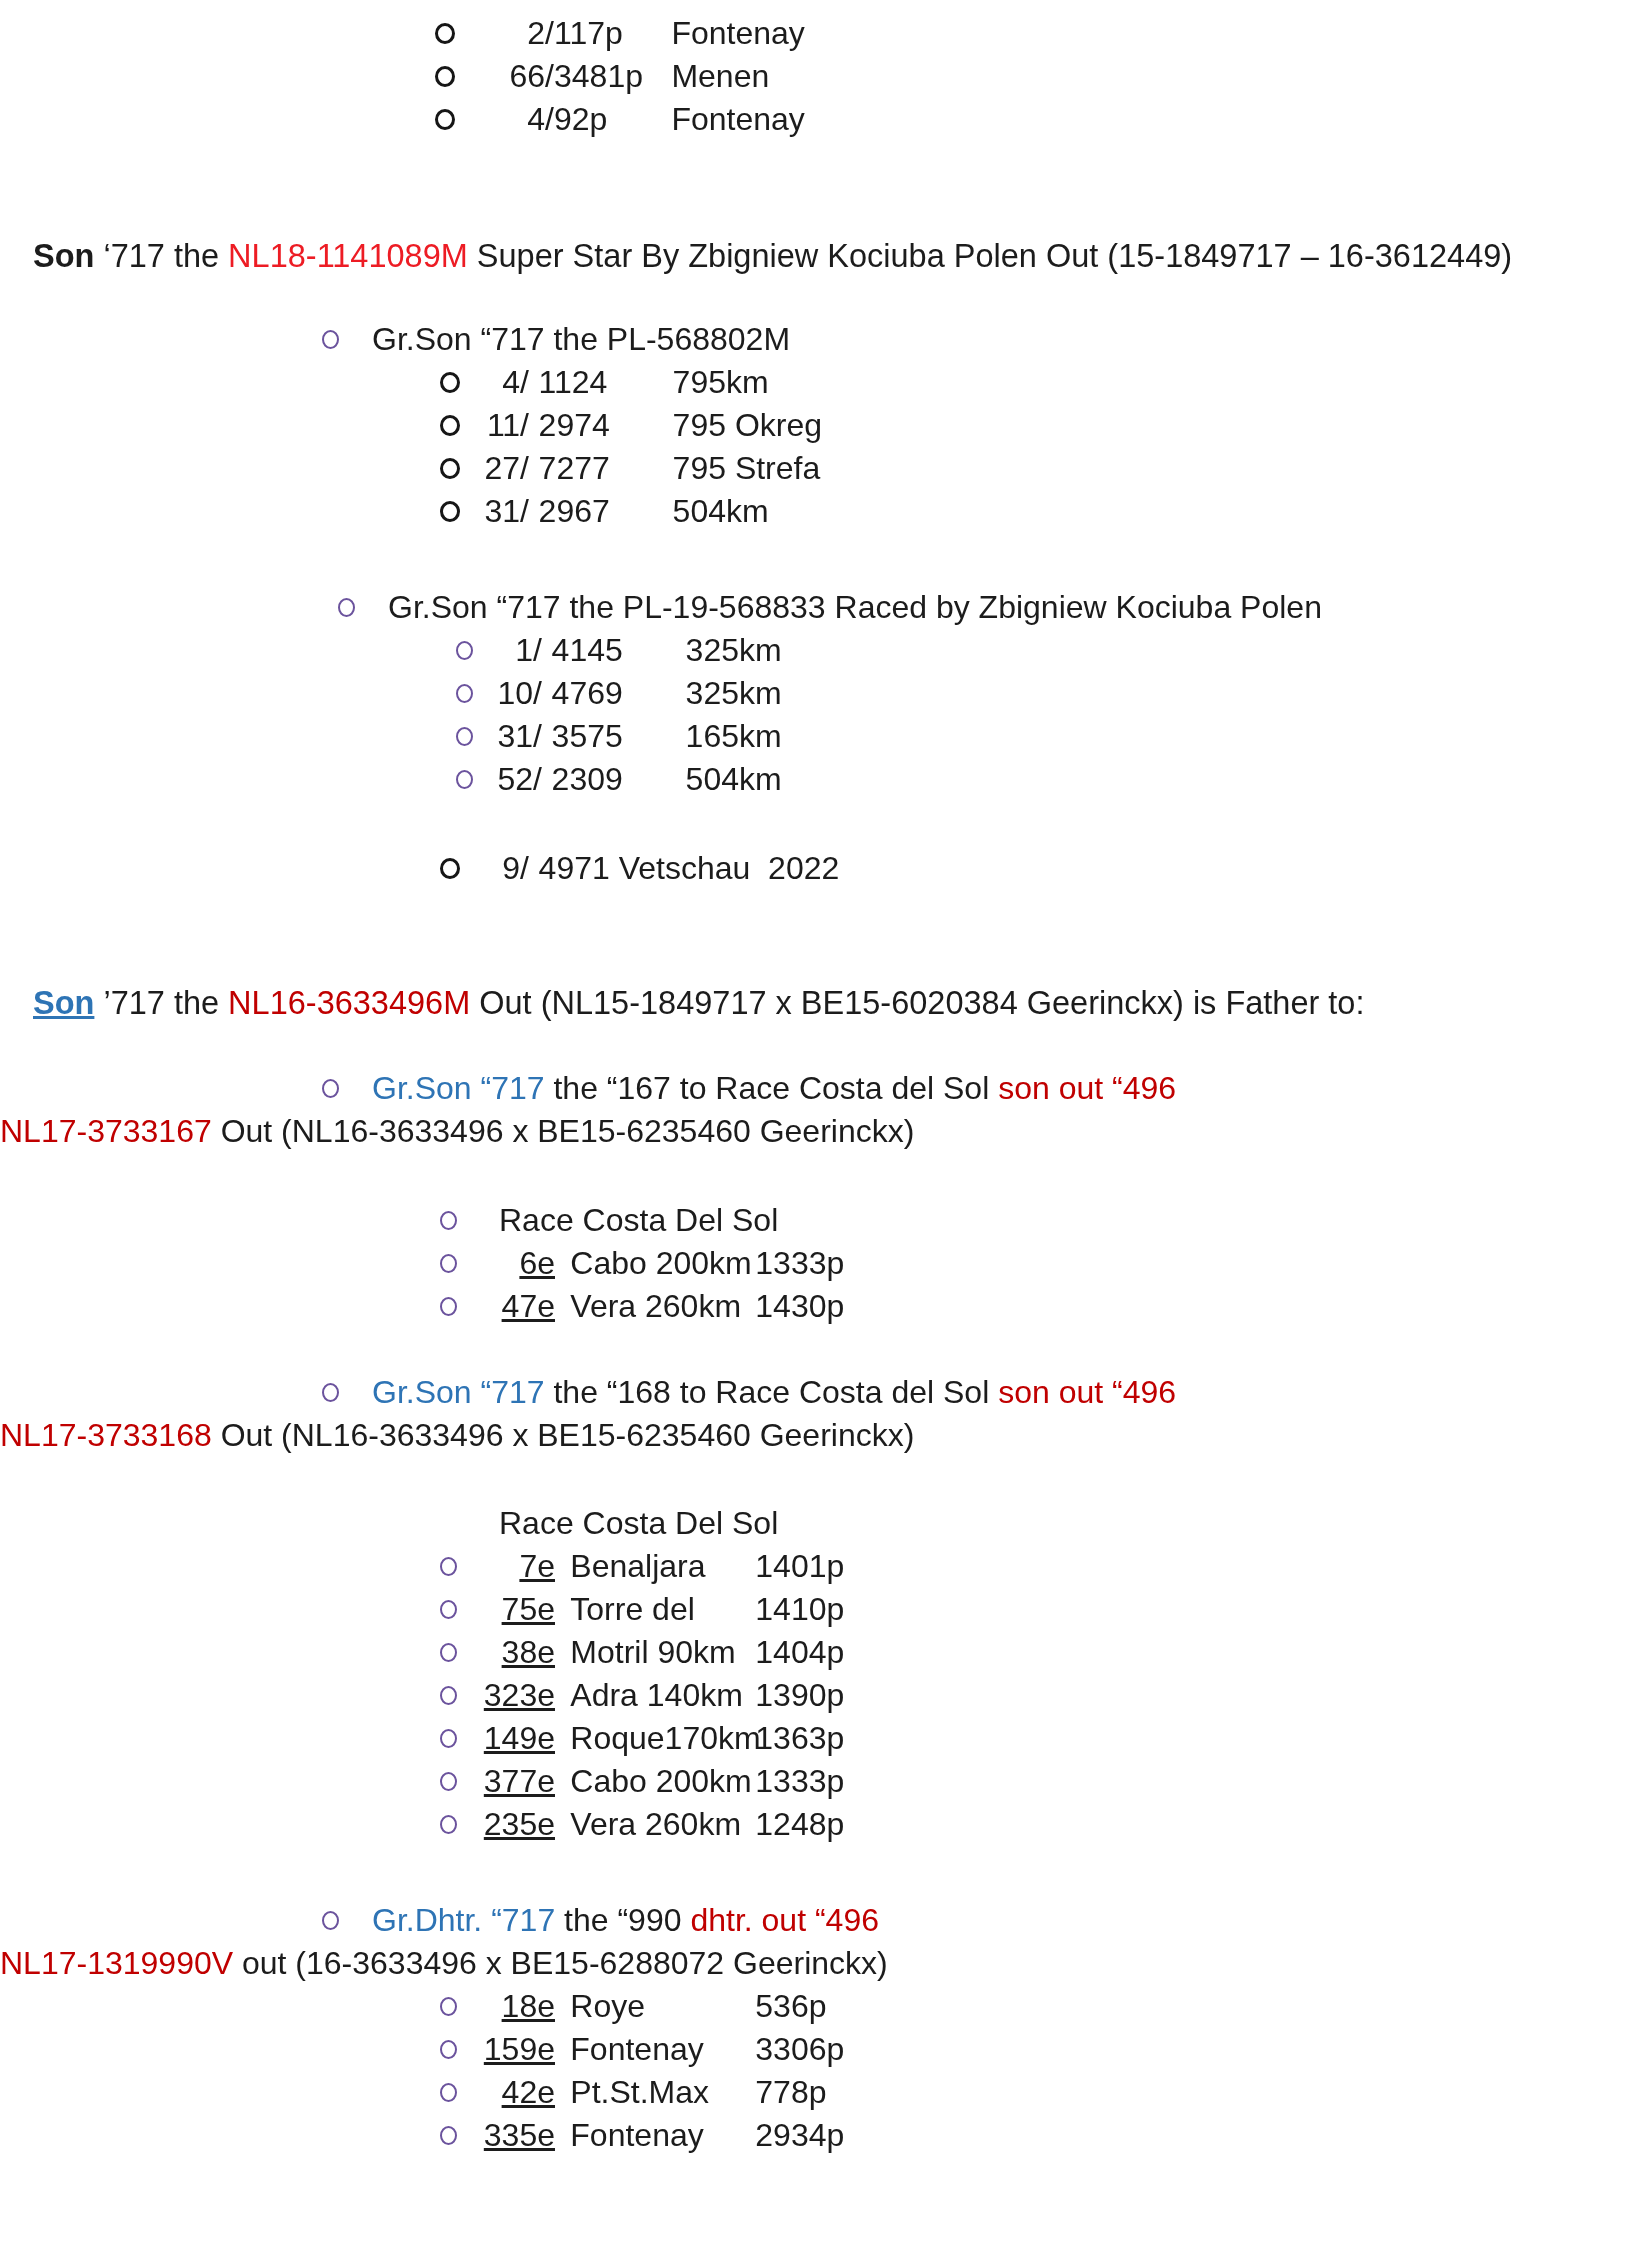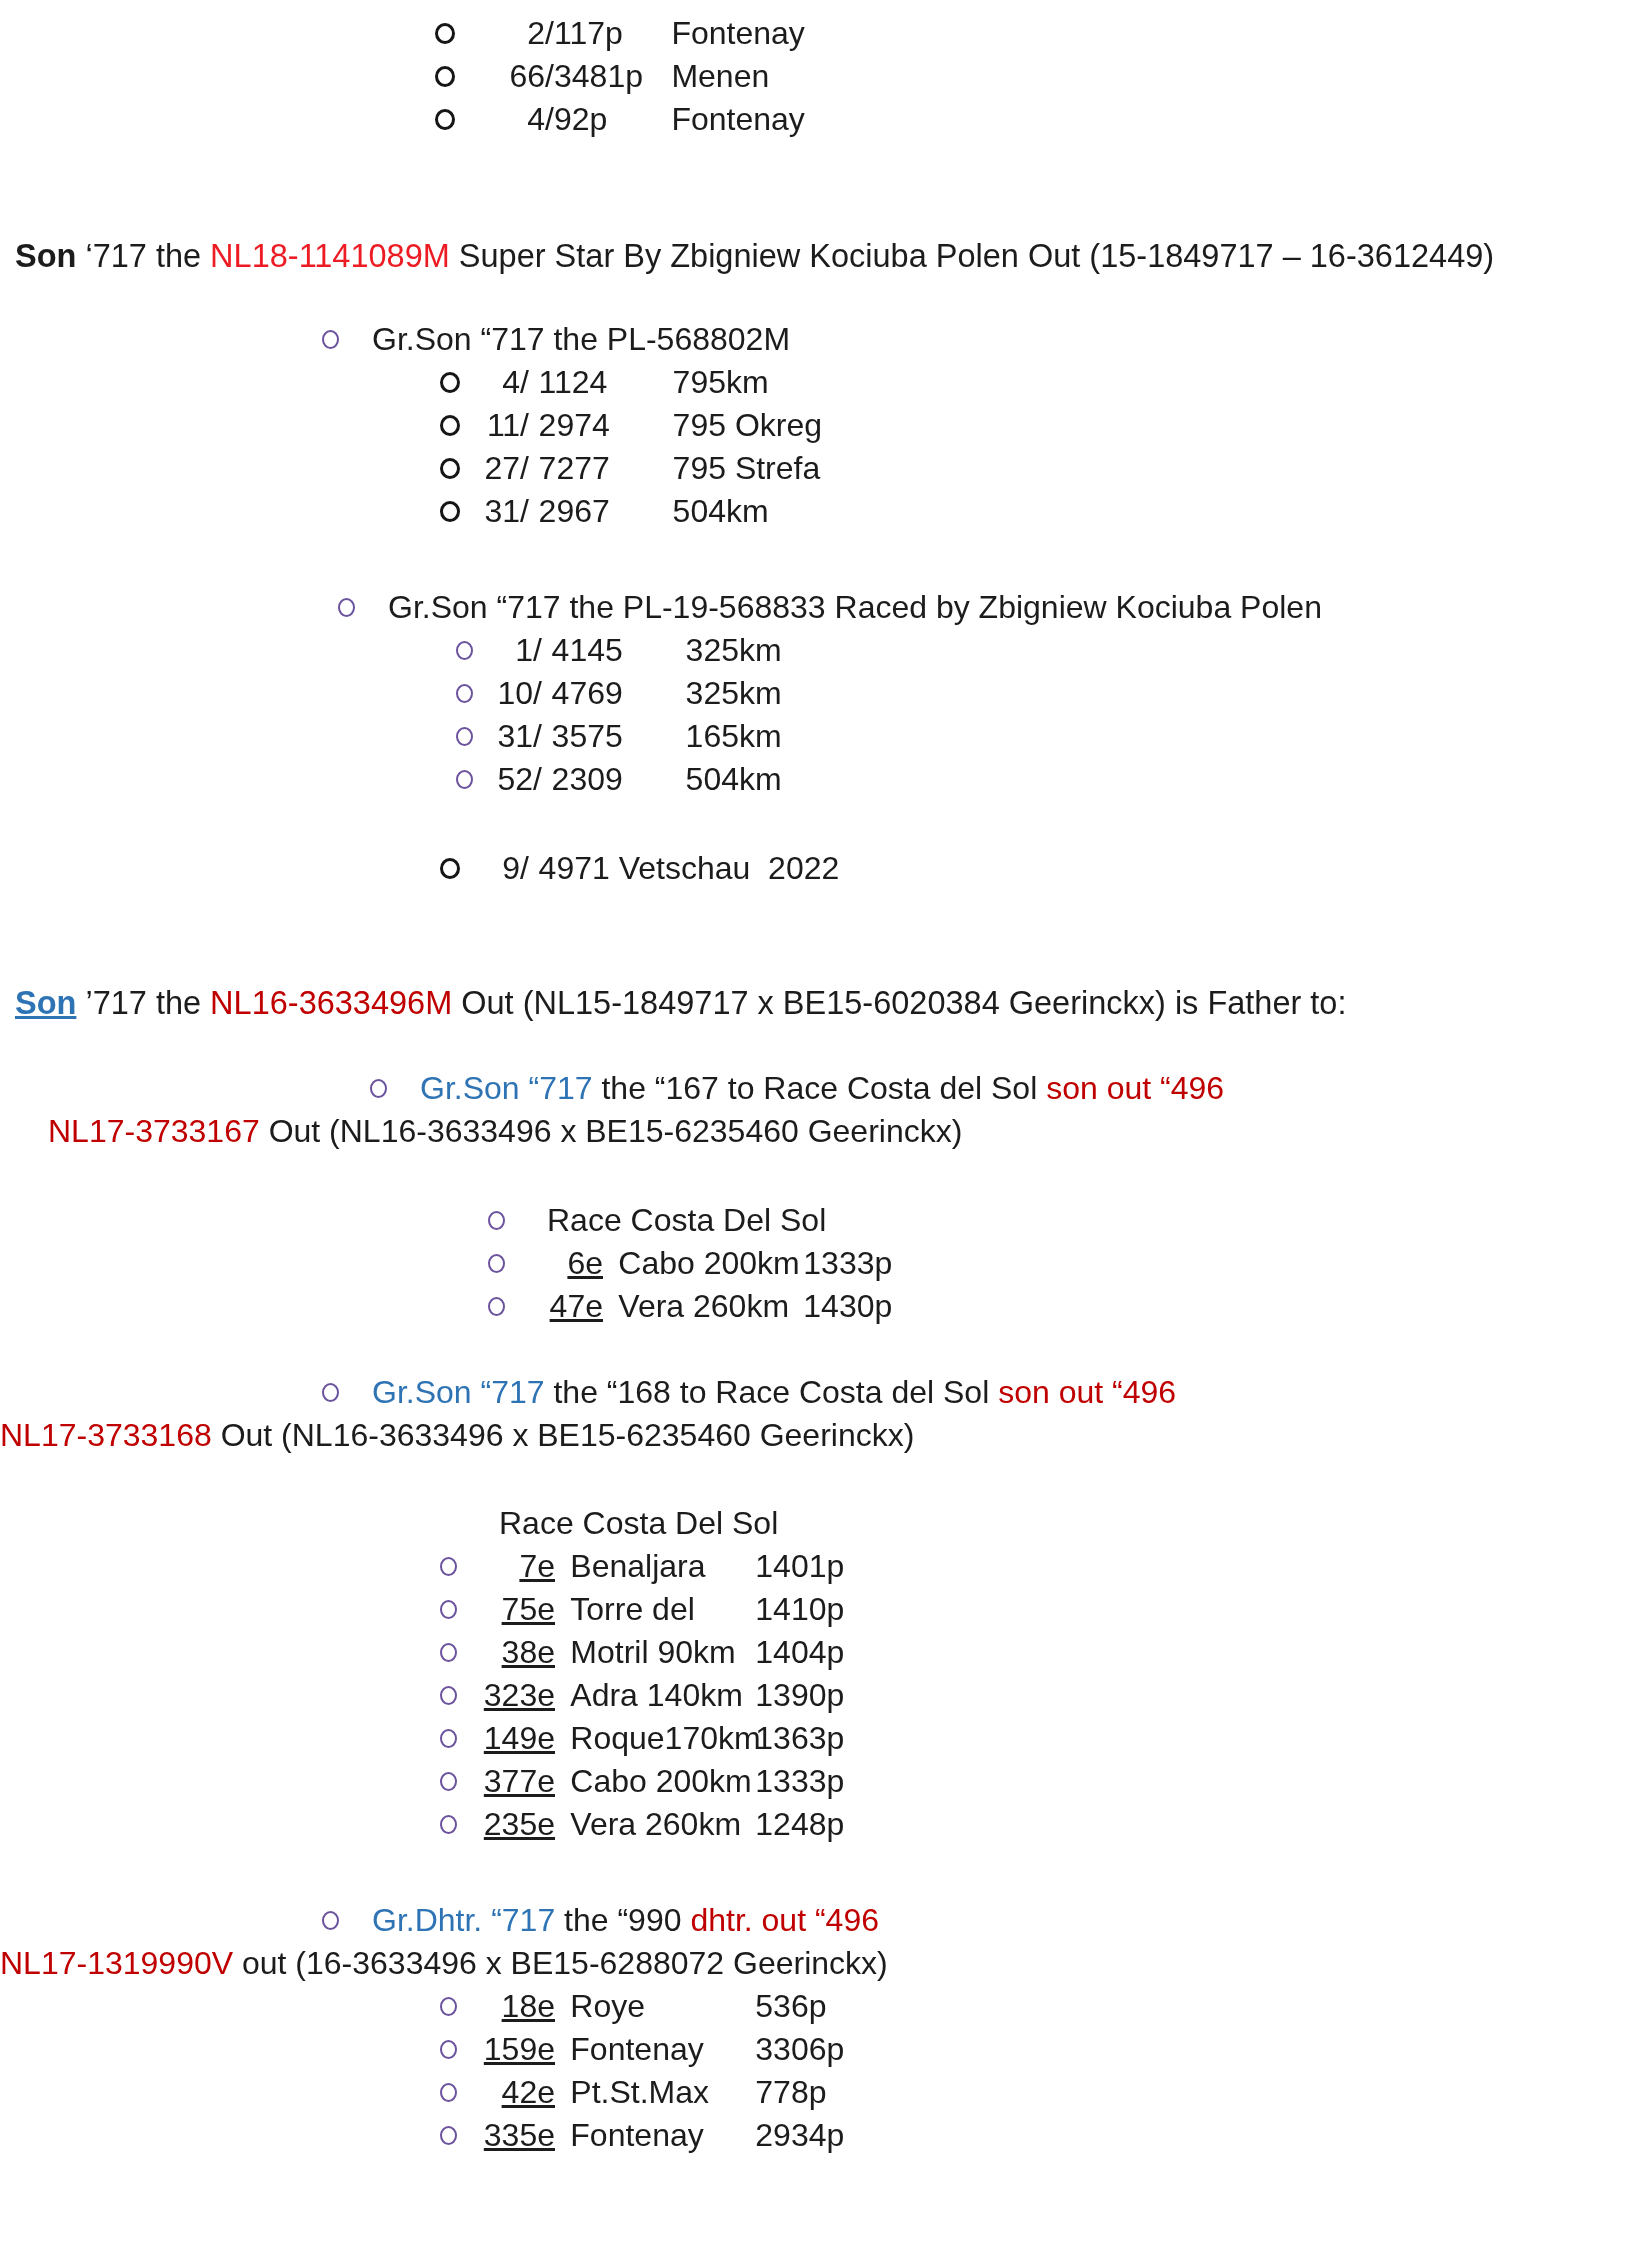--- a/index.html
+++ b/index.html
@@ -6,21 +6,21 @@
   .page{
     position:relative;
     width:1644px;height:2266px;
     background:#ffffff;
     font-family:"Liberation Sans",sans-serif;
     font-size:32px;color:#1c1c1c;
     overflow:hidden;
   }
   
   .tline{height:43px;line-height:43px;white-space:pre-wrap;}
-  .h{padding-left:15px;height:48px;line-height:48px;font-size:32.5px;}
+  .h{padding-left:33px;height:48px;line-height:48px;font-size:32.5px;}
   .l1{padding-left:322px;}
   .l2{}
   .rt2{padding-left:499px;}
   
   .row{display:flex;align-items:center;height:43px;}
   .row.top{padding-left:435px;}
   .row.km{padding-left:440px;}
   .row.e{padding-left:440px;}
   .row.rt{padding-left:440px;}
   
@@ -45,21 +45,21 @@
   .blue{color:#2E74B5;}
   .blue-u{color:#2E74B5;font-weight:700;text-decoration:underline;}
   .pre{white-space:pre;}
   
   .top-list{padding-top:11.5px;}
   .h1{margin-top:91px;}
   .sec802{margin-top:38px;}
   .sec833{margin-top:53px;padding-left:16px;}
   .sec2188{margin-top:46px;}
   .h2{margin-top:89px;}
-  .sec167-head{margin-top:40px;margin-left:48px;}
+  .sec167-head{margin-top:40px;}
   .list167{margin-top:46px;}
   .sec168-head{margin-top:43px;}
   .rt168{margin-top:45px;}
   .sec990-head{margin-top:53px;}
 </style>
 </head>
 <body>
 
 <div class="page">
 

